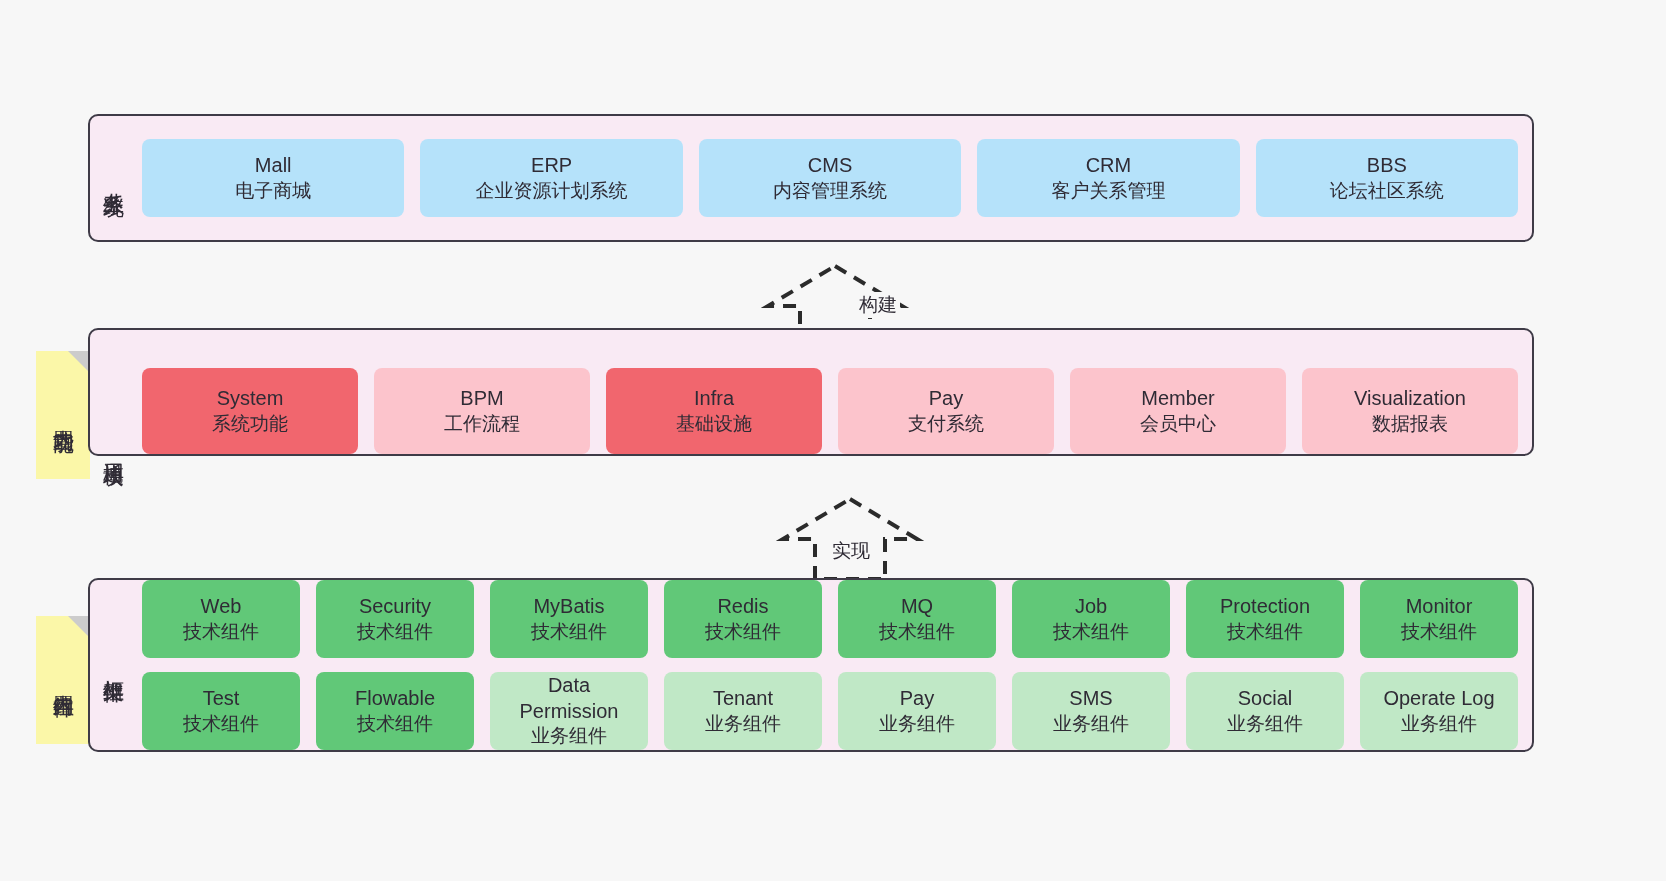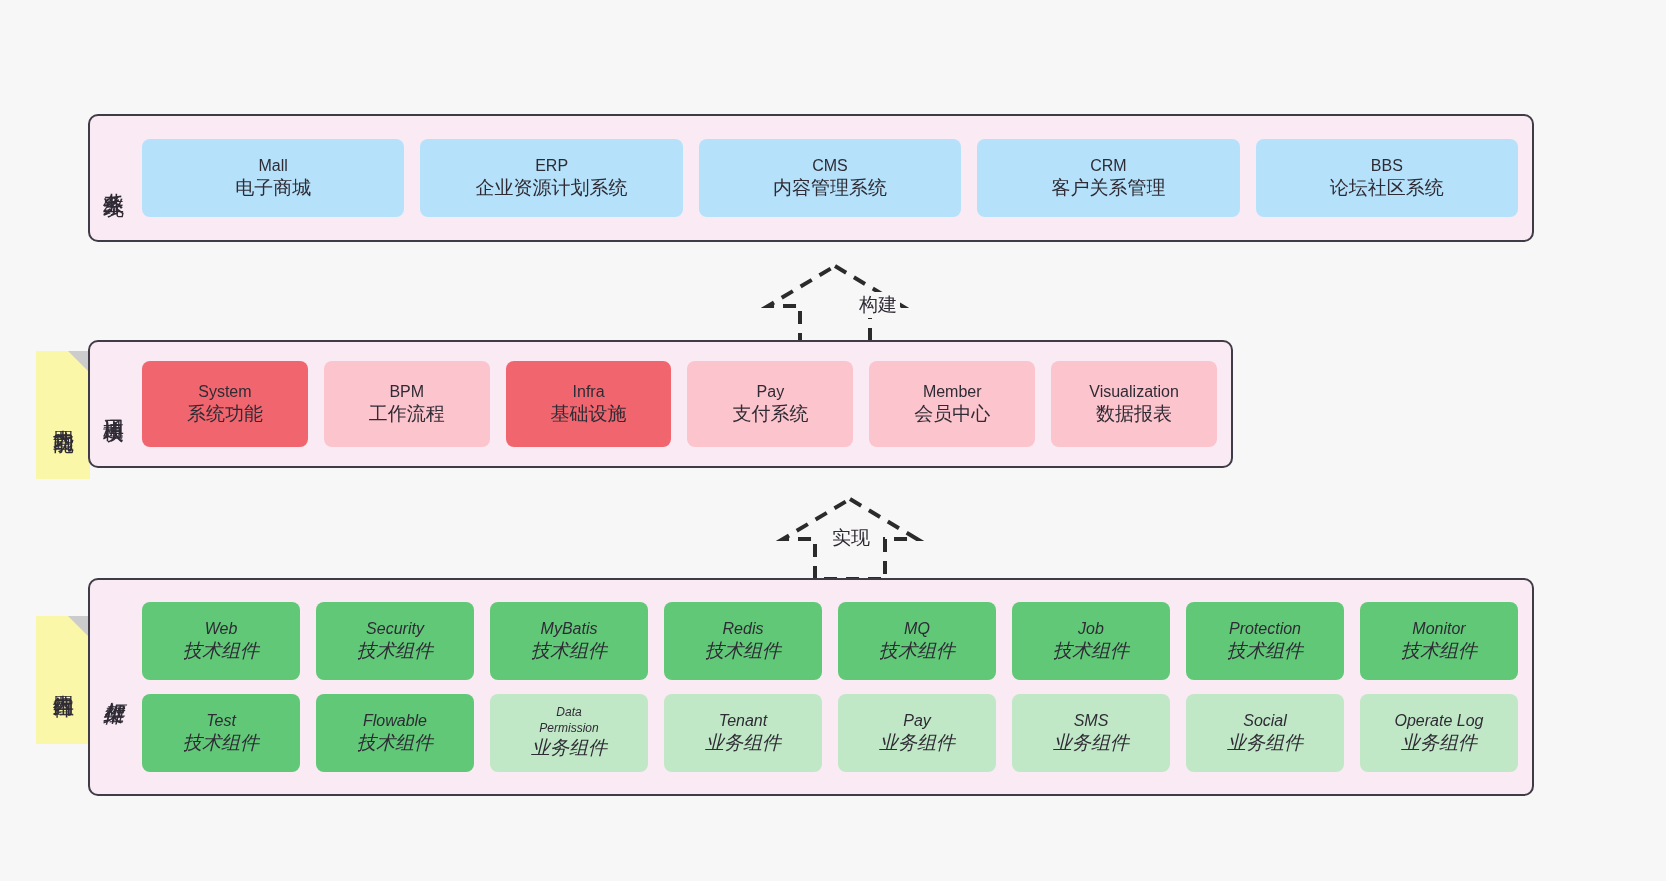--- a/index.html
+++ b/index.html
@@ -62,23 +62,23 @@
     border-radius: 8px;
     display: flex;
     flex-direction: column;
     align-items: center;
     justify-content: center;
     text-align: center;
     color: #2f2b35;
     padding: 6px 4px;
     line-height: 1.28;
   }
-  .card .t-en { font-size: 16px; }
+  .card .t-en { font-size: 20px; }
   .card .t-cn { font-size: 19px; }
-  .card.two-line-en .t-en { font-size: 12px; }
+  .card.two-line-en .t-en { font-size: 20px; }
 
   .c-blue        { background: #b5e2fa; }
   .c-red         { background: #f1666e; }
   .c-pink        { background: #fcc4cc; }
   .c-green       { background: #61c878; }
   .c-lightgreen  { background: #c0e8c6; }
 
   
   .band-sys  .card { height: 78px; }
   .band-mod  .card { height: 86px; }
@@ -158,21 +158,21 @@
       <path d="M75 6 L142 46 L110 46 L110 86 L40 86 L40 46 L8 46 Z" fill="none" stroke="#2b2b2b" stroke-width="4" stroke-dasharray="13 9" stroke-linejoin="miter"></path>
     </svg>
   </div>
   <div class="arrow-label" style="left:814px; top:292px;margin-left:42px;">构建</div>
 
   <div class="note" style="left:36px; top:351px; height:128px;">
     <span class="fold"></span>
     <span>内置功能</span>
   </div>
 
-  <div class="band band-mod" style="left:88px; top:340px; width:1145px; height:128px;">
+  <div class="band band-mod" style="left:88px; top:328px; width:1446px; height:128px;align-items:flex-end;">
     <div class="band-title">通用模块</div>
     <div class="band-body">
       <div class="row">
         <div class="card c-red">
           <span class="t-en">System</span>
           <span class="t-cn">系统功能</span>
         </div>
         <div class="card c-pink">
           <span class="t-en">BPM</span>
           <span class="t-cn">工作流程</span>
@@ -195,28 +195,28 @@
         </div>
       </div>
     </div>
   </div>
 
   <div class="arrow" style="left:775px; top:493px; width:150px; height:90px;">
     <svg width="150" height="90" viewBox="0 0 150 90">
       <path d="M75 6 L142 46 L110 46 L110 86 L40 86 L40 46 L8 46 Z" fill="none" stroke="#2b2b2b" stroke-width="4" stroke-dasharray="13 9" stroke-linejoin="miter"></path>
     </svg>
   </div>
-  <div class="arrow-label" style="left:829px; top:525px;">实现</div>
+  <div class="arrow-label" style="left:829px; top:538px;">实现</div>
 
   <div class="note" style="left:36px; top:616px; height:128px;">
     <span class="fold"></span>
     <span>内置组件</span>
   </div>
 
-  <div class="band band-fw" style="left:88px; top:578px; width:1446px; height:218px;font-style:italic;">
+  <div class="band band-fw" style="left:88px; top:578px; width:1446px; height:174px;">
     <div class="band-title">框架组件</div>
     <div class="band-body">
 
       <div class="row">
         <div class="card c-green">
           <span class="t-en">Web</span>
           <span class="t-cn">技术组件</span>
         </div>
         <div class="card c-green">
           <span class="t-en">Security</span>

